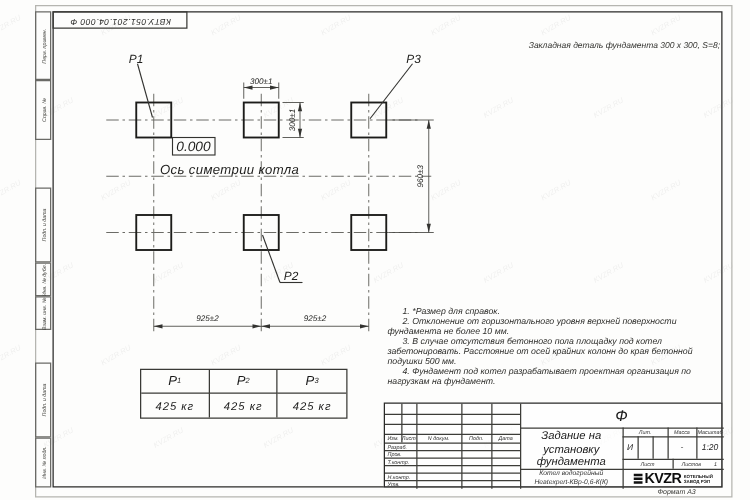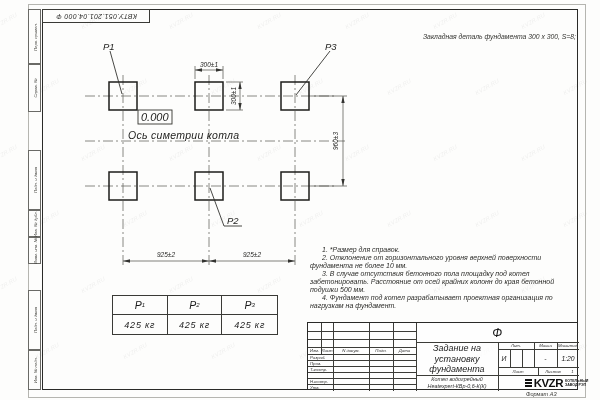--- a/index.html
+++ b/index.html
@@ -51,21 +51,21 @@
   .tb .lbl.left{justify-content:flex-start;padding-left:2px;}
   .tb .big{position:absolute;left:108px;top:0;width:163px;height:19px;display:flex;gap:9px;
       align-items:center;justify-content:center;font-size:12.5px;font-style:italic;letter-spacing:.6px;}
   .tb .ttl{position:absolute;left:108px;top:20px;width:82px;text-align:center;
       font-size:9px;line-height:10.5px;font-style:italic;}
   .tb .prod{position:absolute;left:108px;top:53px;width:82px;text-align:center;
       font-size:5.4px;line-height:7px;font-style:italic;color:#333;}
   .tb .val{position:absolute;display:flex;align-items:center;justify-content:center;
       font-style:italic;font-size:6.8px;}
   .logo{position:absolute;left:190px;top:52px;width:81px;height:16px;display:flex;
-      align-items:center;justify-content:center;gap:2px;padding-left:18px;}
+      align-items:center;justify-content:center;gap:2px;}
   .logo .bars{display:flex;flex-direction:column;gap:1px;}
   .logo .bars i{display:block;width:7px;height:2px;background:#111;}
   .logo .kvzr{font-size:11.5px;font-weight:bold;letter-spacing:-.5px;color:#0d0d0d;font-style:normal;}
   .logo .org{display:flex;flex-direction:column;font-size:3.6px;line-height:4.2px;color:#222;
       font-weight:bold;font-style:normal;}
   .format{position:absolute;left:526px;top:391px;font-size:5.6px;font-style:italic;color:#3a3a36;}
 </style>
 </head>
 <body>
 

